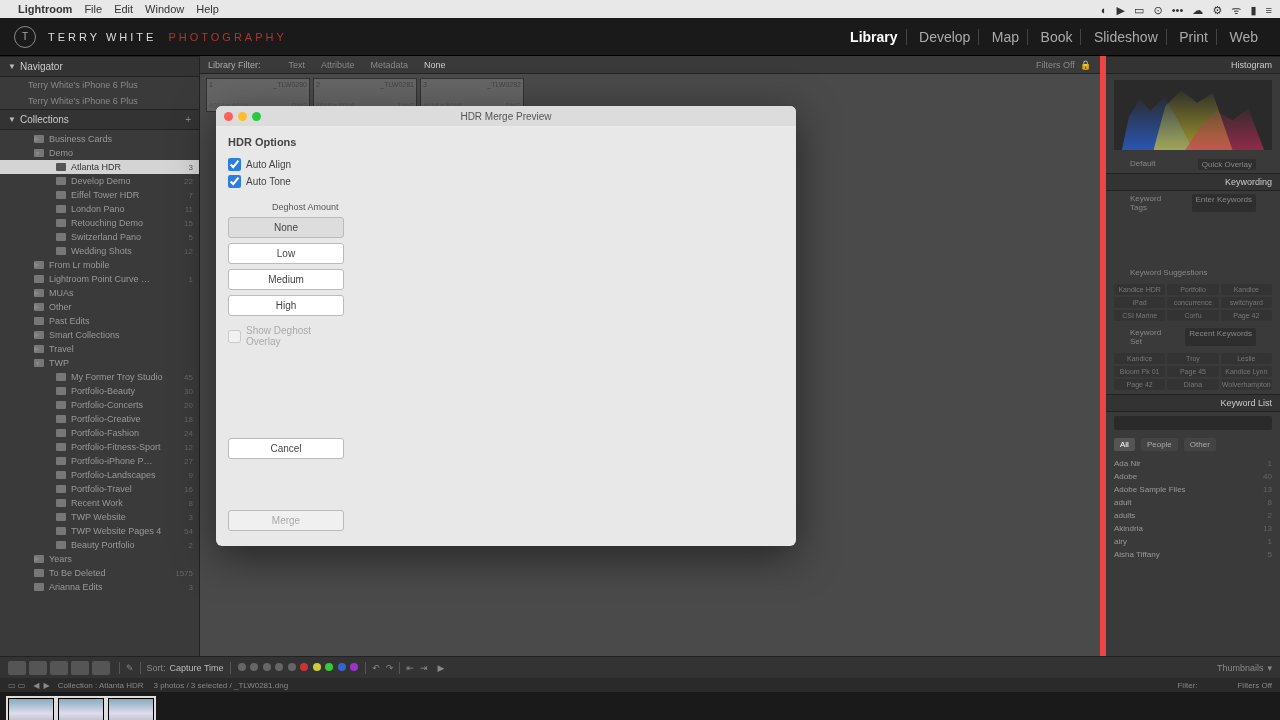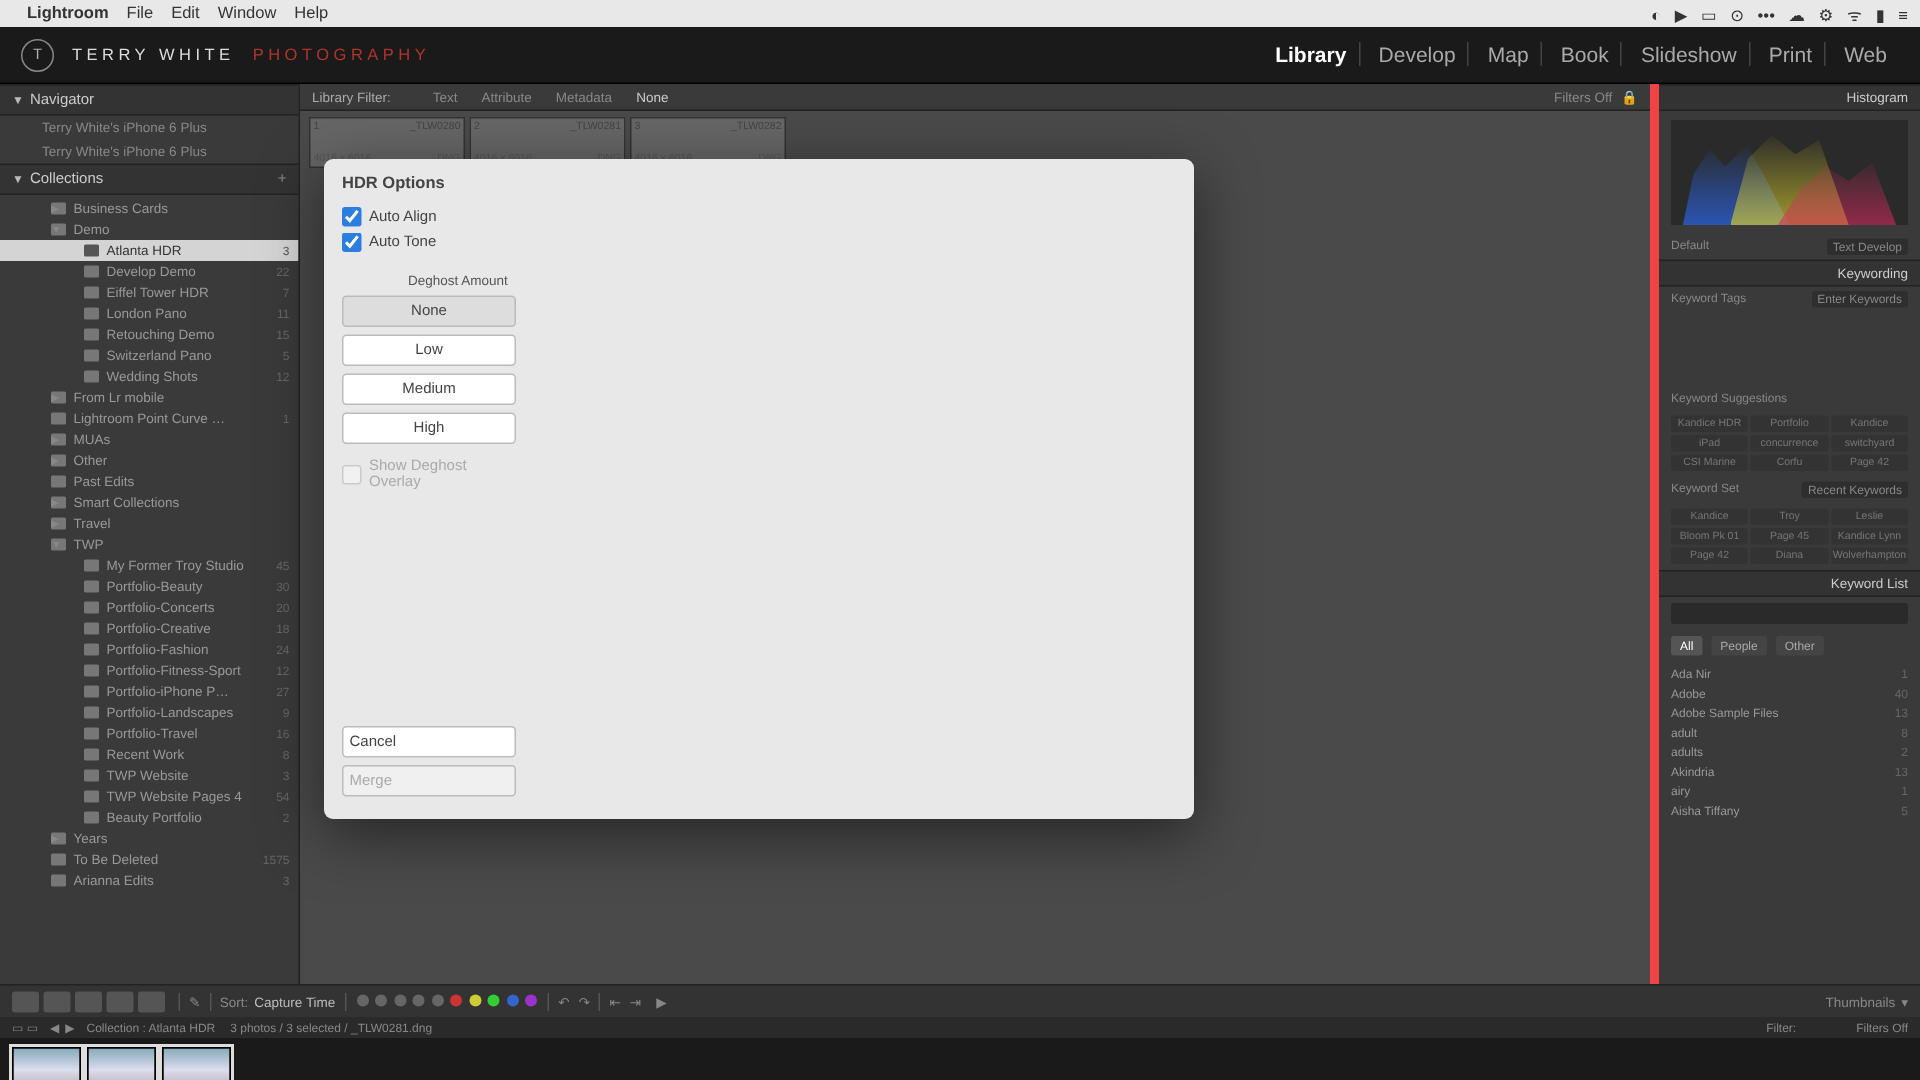--- a/index.html
+++ b/index.html
@@ -75,31 +75,31 @@
 .buildtag { position:absolute; top:42%; left:42%; background:rgba(0,0,0,0.6); color:#fff; font-size:9px; padding:3px 8px; border-radius:3px; }
 .opts { width:140px; padding:10px 12px; font-size:10px; color:#444; display:flex; flex-direction:column; }
 .opts h4 { font-size:11px; font-weight:bold; margin-bottom:10px; }
 .chk { display:flex; align-items:center; margin-bottom:4px; }
 .chk input { margin-right:5px; accent-color:#2b7de0; }
 .subh { font-size:9px; color:#555; margin:10px 0 5px;padding-left:44px; }
 .segbtn { background:#fff; border:1px solid #bbb; border-radius:3px; padding:4px 0; text-align:center; font-size:10px; margin-bottom:5px; cursor:pointer; }
 .segbtn.sel { background:#ddd; }
 .chk.dis { color:#aaa; margin-top:4px; }
 .opts .spacer { flex:1; }
-.dlgbtn { background:#fff; border:1px solid #bbb; border-radius:3px; padding:4px 4px; font-size:10px; margin-bottom:5px; cursor:pointer; }
+.dlgbtn { background:#fff; border:1px solid #bbb; border-radius:3px; padding:4px 4px; text-align:center; font-size:10px; margin-bottom:5px; cursor:pointer;margin-top:46px; }
 .dlgbtn.dis { color:#aaa; background:#f0f0f0; }
 
 
 .right { width:180px; background:#3a3a3a; color:#aaa; font-size:9px; overflow:hidden; border-left:6px solid #ef4444; }
 .rhead { background:#333; padding:3px 8px; text-align:right; border-top:1px solid #222; border-bottom:1px solid #222; color:#ccc; }
 .histo { height:70px; margin:6px 8px; background:#2a2a2a; position:relative; overflow:hidden; }
 .histo .h1 { position:absolute; bottom:0; left:5%; width:45%; height:80%; background:linear-gradient(180deg,transparent,#2b5fd4); clip-path:polygon(0 100%,10% 40%,25% 10%,40% 30%,60% 5%,80% 50%,100% 100%); opacity:0.8;}
 .histo .h2 { position:absolute; bottom:0; left:25%; width:50%; height:90%; background:linear-gradient(180deg,transparent,#d4c82b); clip-path:polygon(0 100%,15% 30%,35% 5%,55% 25%,75% 10%,100% 100%); opacity:0.7;}
 .histo .h3 { position:absolute; bottom:0; left:45%; width:50%; height:70%; background:linear-gradient(180deg,transparent,#d42b5f); clip-path:polygon(0 100%,20% 50%,40% 20%,60% 40%,80% 15%,100% 100%); opacity:0.6;}
-.rrow { display:flex; padding:3px 8px; font-size:8px; color:#888;gap:17px; }
+.rrow { display:flex; padding:3px 24px; font-size:8px; color:#888;gap:17px; }
 .rrow .k { flex:1; }
 .rrow .v { background:#2e2e2e; padding:1px 4px; border-radius:2px; margin-left:4px; }
 .taggrid { display:grid; grid-template-columns:1fr 1fr 1fr; gap:2px; padding:4px 8px; }
 .taggrid span { background:#333; text-align:center; padding:2px 0; font-size:7px; color:#777; border-radius:2px; }
 .kwfilter { padding:4px 8px; display:flex; gap:6px; font-size:8px; }
 .kwfilter span { padding:2px 6px; background:#444; border-radius:2px; color:#aaa; }
 .kwfilter .on { background:#555; color:#fff; }
 .kwlist { padding:2px 8px; }
 .kwlist .kw { display:flex; padding:2px 0; font-size:8px; color:#999; }
 .kwlist .kw .n { margin-left:auto; color:#666; }
@@ -389,20 +389,28 @@
             <span>_TLW0282</span>
           </div>
           <div class="meta" style="display:flex;justify-content:space-between;margin-top:14px">
             <span>4016 x 6016</span>
             <span>DNG</span>
           </div>
         </div>
       </div>
 
     <div class="dialog">
+      <div class="dlgtitle">
+        <div class="traffic">
+          <span class="t-red"></span>
+          <span class="t-yel"></span>
+          <span class="t-grn"></span>
+        </div>
+        <span class="ttxt">HDR Merge Preview</span>
+      </div>
       <div class="dlgbody">
         <div class="opts">
           <h4>HDR Options</h4>
           <label class="chk">
               <input type="checkbox" checked="" style="">
               <span>Auto Align</span>
             </label>
           <label class="chk">
               <input type="checkbox" checked="" style="">
               <span>Auto Tone</span>
@@ -426,21 +434,21 @@
 
   <div class="right">
     <div class="rhead">Histogram</div>
     <div class="histo">
         <div class="h1"></div>
         <div class="h2"></div>
         <div class="h3"></div>
       </div>
     <div class="rrow">
         <span class="k">Default</span>
-        <span class="v">Text Develop</span>
+        <span class="v">Quick Overlay</span>
       </div>
     <div class="rhead">Keywording</div>
     <div class="rrow">
         <span class="k">Keyword Tags</span>
         <span class="v">Enter Keywords</span>
       </div>
     <div style="height:50px"></div>
     <div class="rrow">
         <span class="k">Keyword Suggestions</span>
       </div>

